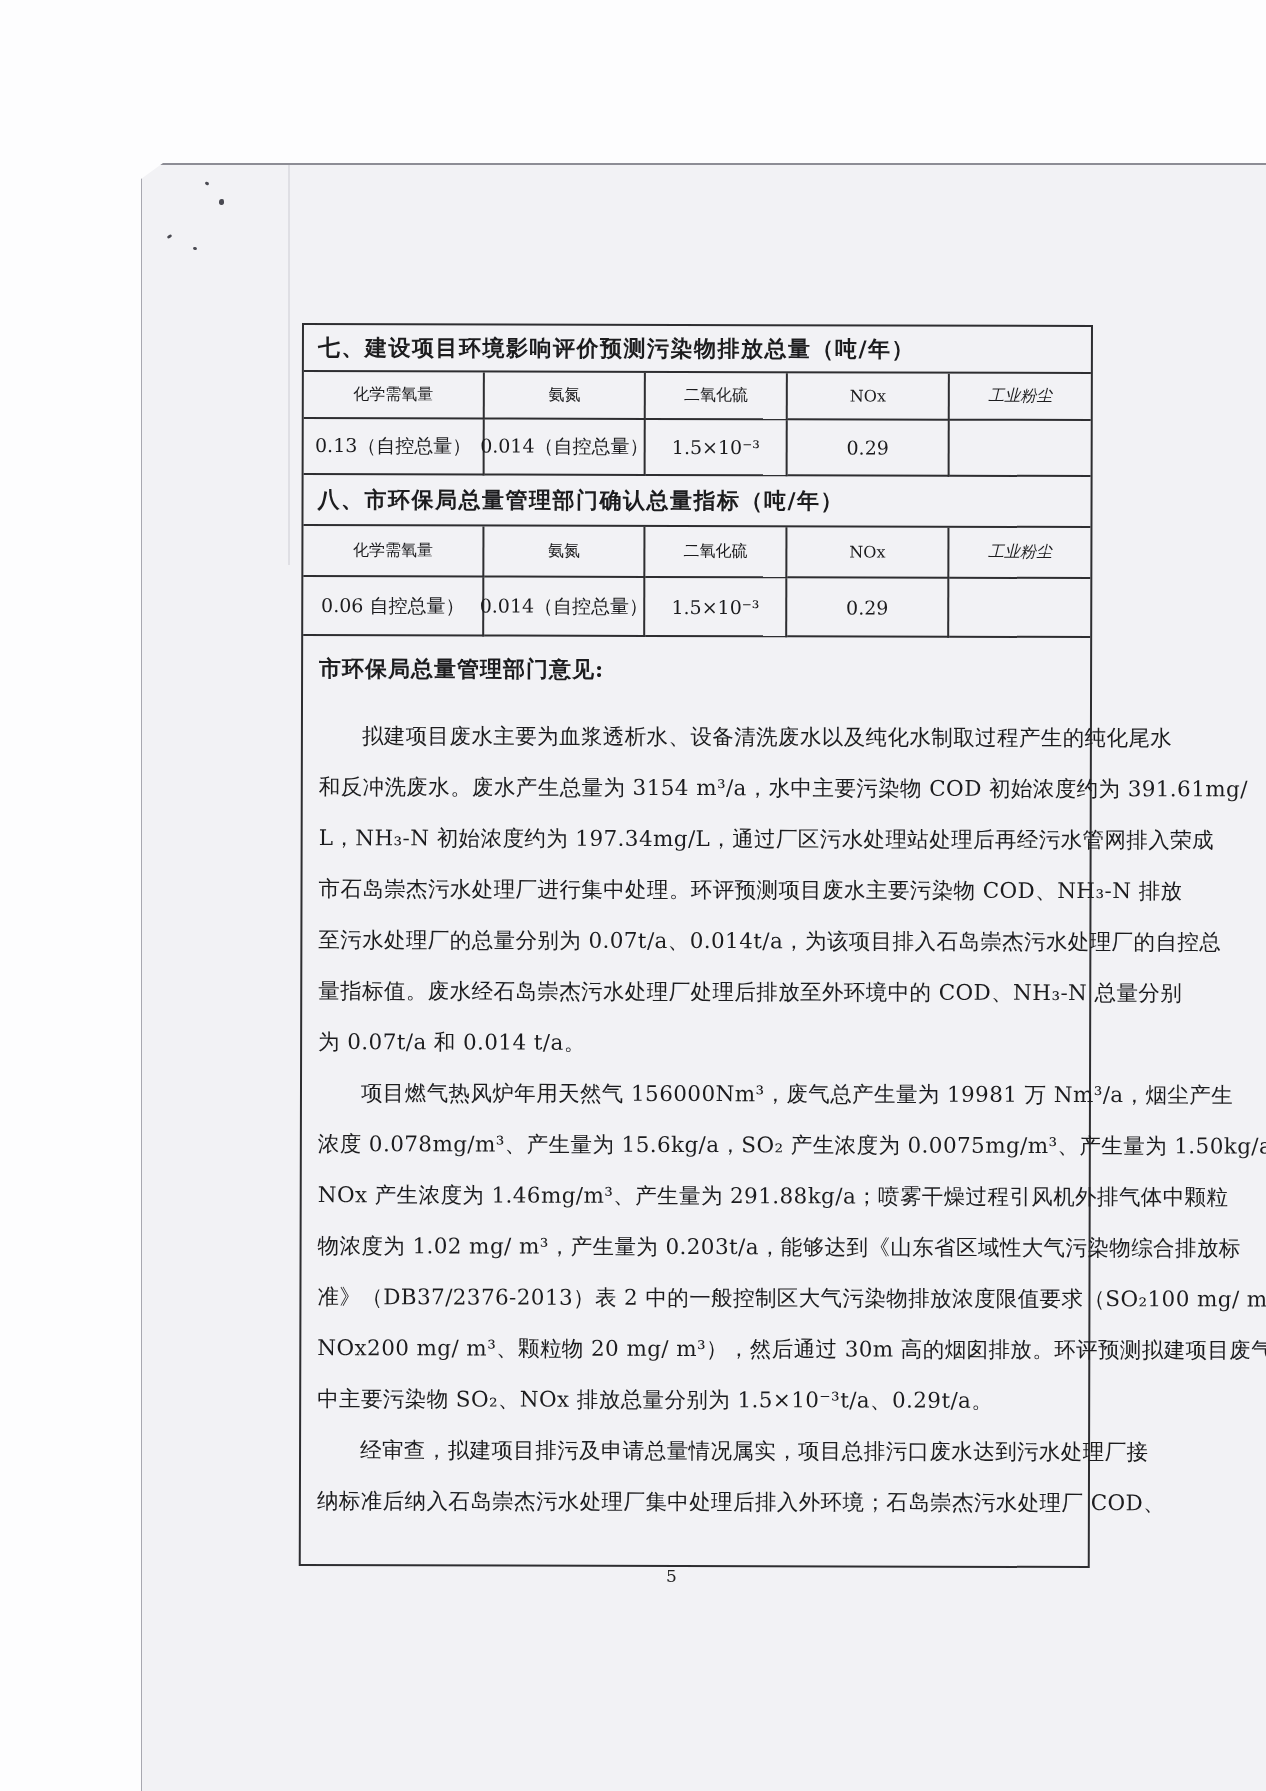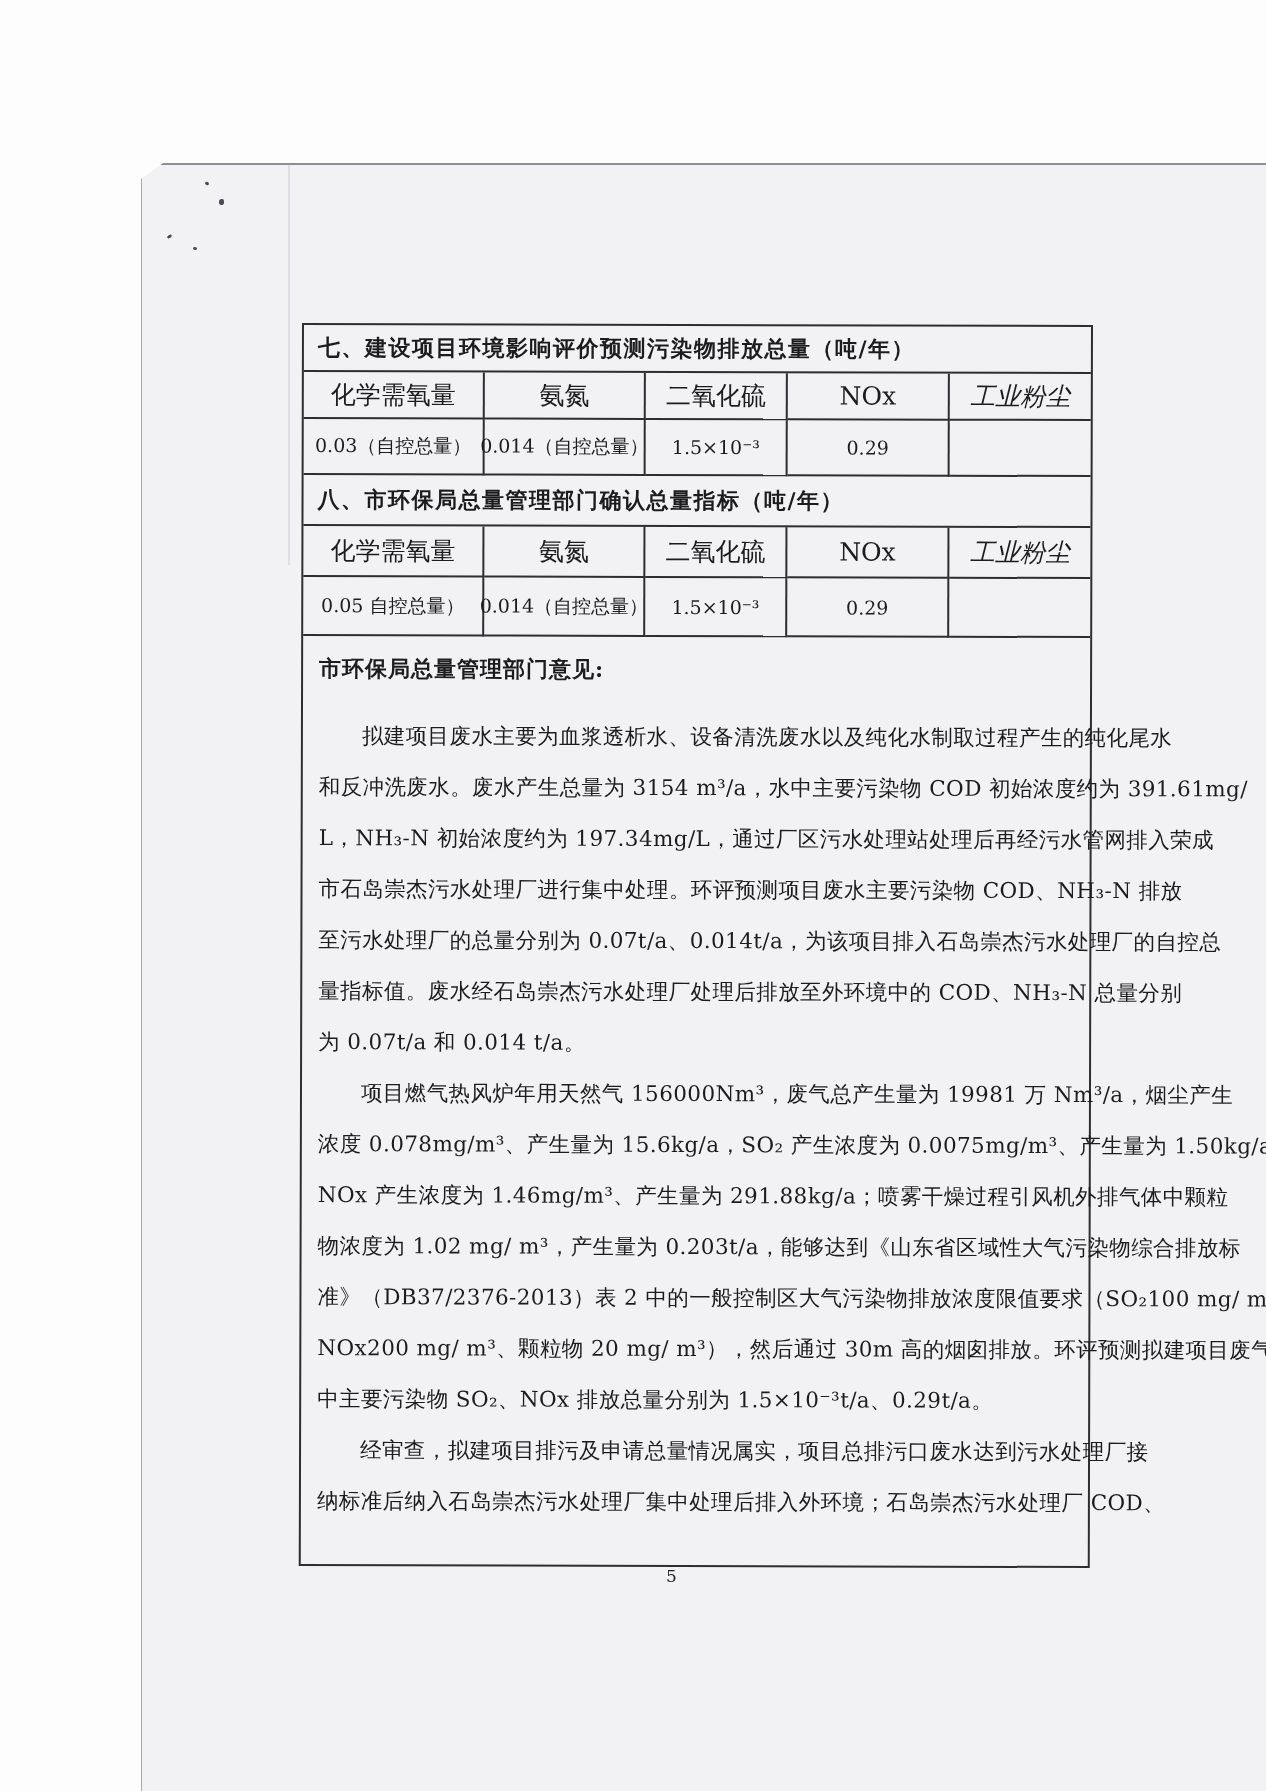--- a/index.html
+++ b/index.html
@@ -34,21 +34,21 @@
   .tbl{
     position:absolute;left:302px;top:323px;width:787px;
     border:2px solid #2e2e31;
     transform:rotate(0.15deg);transform-origin:top left;
     background:transparent;
   }
   .tr{display:grid;grid-template-columns:23% 20.5% 18% 20.6% 17.9%;}
   .cell{
     display:flex;align-items:center;justify-content:center;
     border-right:2px solid #2e2e31;border-bottom:2px solid #2e2e31;
-    font-size:25px;white-space:nowrap;
+    font-size:16px;white-space:nowrap;
   }
   .cell:last-child{border-right:none;font-style:italic;}
   .row-title{
     display:flex;align-items:center;
     border-bottom:2px solid #2e2e31;
     font-weight:bold;font-size:22px;letter-spacing:1.5px;
     padding-left:14px;
   }
   .h-title1{height:45px;}
   .h-cols1{height:47px;}
@@ -91,39 +91,39 @@
 
   <div class="tr h-cols1">
     <div class="cell">化学需氧量</div>
     <div class="cell">氨氮</div>
     <div class="cell">二氧化硫</div>
     <div class="cell">NOx</div>
     <div class="cell">工业粉尘</div>
   </div>
 
   <div class="tr vals h-vals1">
-    <div class="cell">0.03（自控总量）</div>
+    <div class="cell">0.13（自控总量）</div>
     <div class="cell">0.014（自控总量）</div>
     <div class="cell">1.5×10⁻³</div>
     <div class="cell">0.29</div>
     <div class="cell"></div>
   </div>
 
   <div class="row-title h-title2">八、市环保局总量管理部门确认总量指标（吨/年）</div>
 
   <div class="tr h-cols2">
     <div class="cell">化学需氧量</div>
     <div class="cell">氨氮</div>
     <div class="cell">二氧化硫</div>
     <div class="cell">NOx</div>
     <div class="cell">工业粉尘</div>
   </div>
 
   <div class="tr vals h-vals2">
-    <div class="cell">0.05 自控总量）</div>
+    <div class="cell">0.06 自控总量）</div>
     <div class="cell">0.014（自控总量）</div>
     <div class="cell">1.5×10⁻³</div>
     <div class="cell">0.29</div>
     <div class="cell"></div>
   </div>
 
   <div class="opinion">
     <div class="op-heading">市环保局总量管理部门意见:</div>
     <div class="op-line indent">拟建项目废水主要为血浆透析水、设备清洗废水以及纯化水制取过程产生的纯化尾水</div>
     <div class="op-line">和反冲洗废水。废水产生总量为 3154 m³/a，水中主要污染物 COD 初始浓度约为 391.61mg/</div>

